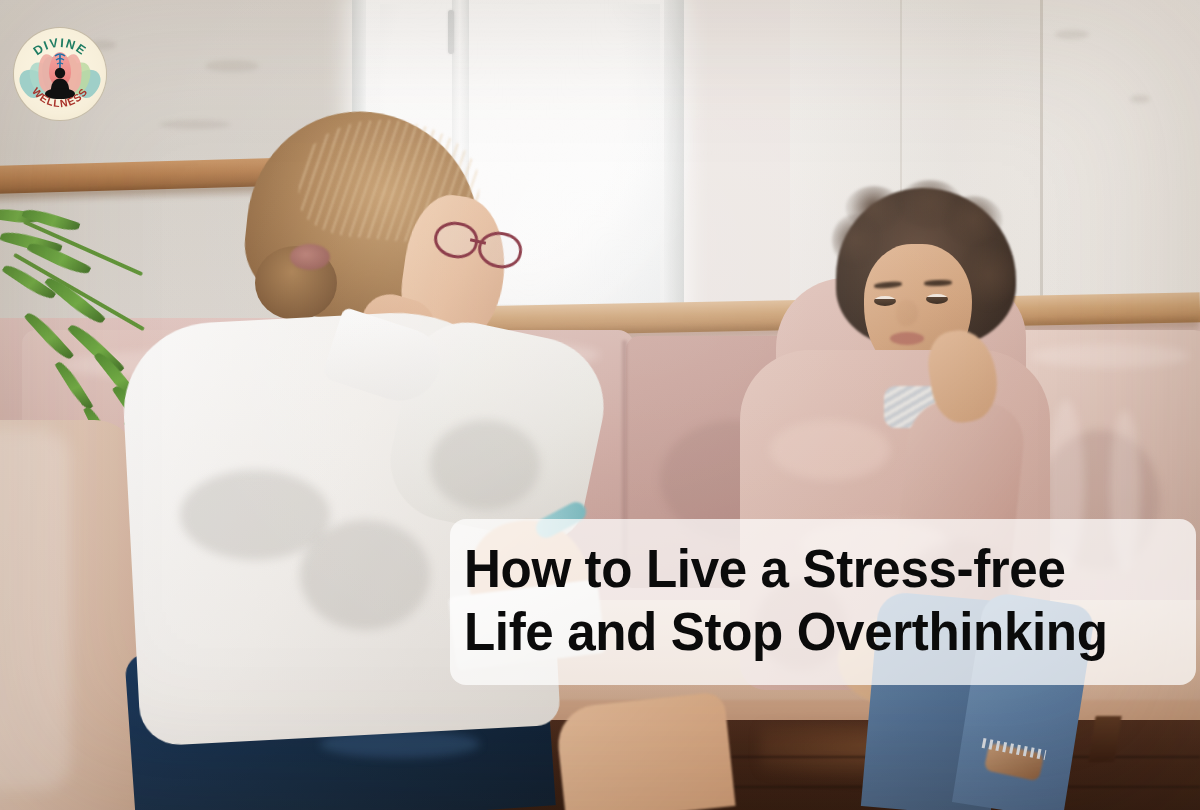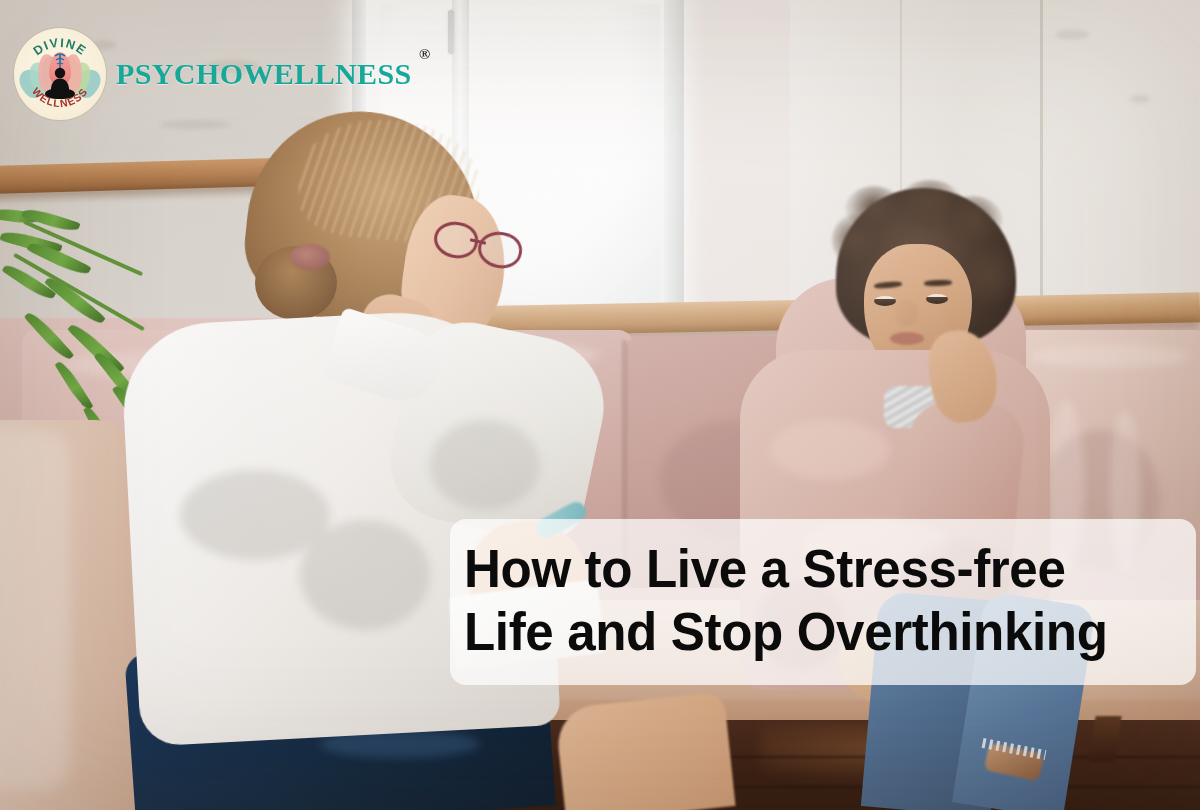--- a/index.html
+++ b/index.html
@@ -634,24 +634,20 @@
         <text font-family="Liberation Sans, sans-serif" font-size="12.5" font-weight="700" fill="#1f7d63" letter-spacing="1.4">
           <textPath href="#arcTop" startOffset="50%" text-anchor="middle">DIVINE</textPath>
         </text>
         <text font-family="Liberation Sans, sans-serif" font-size="10.5" font-weight="700" fill="#a8322a" letter-spacing="1.1">
           <textPath href="#arcBot" startOffset="50%" text-anchor="middle">WELLNESS</textPath>
         </text>
       </svg>
     </div>
 
     <div class="logo-words">
-      <span class="logo-line1">
-        <span>PSYCHOWELLNESS</span>
-        <sup class="logo-reg">®</sup>
-      </span>
     </div>
   </div>
 
   <div class="title-panel">
     <div class="title-line">How to Live a Stress-free</div>
     <div class="title-line">Life and Stop Overthinking</div>
   </div>
 
 </div>
 

